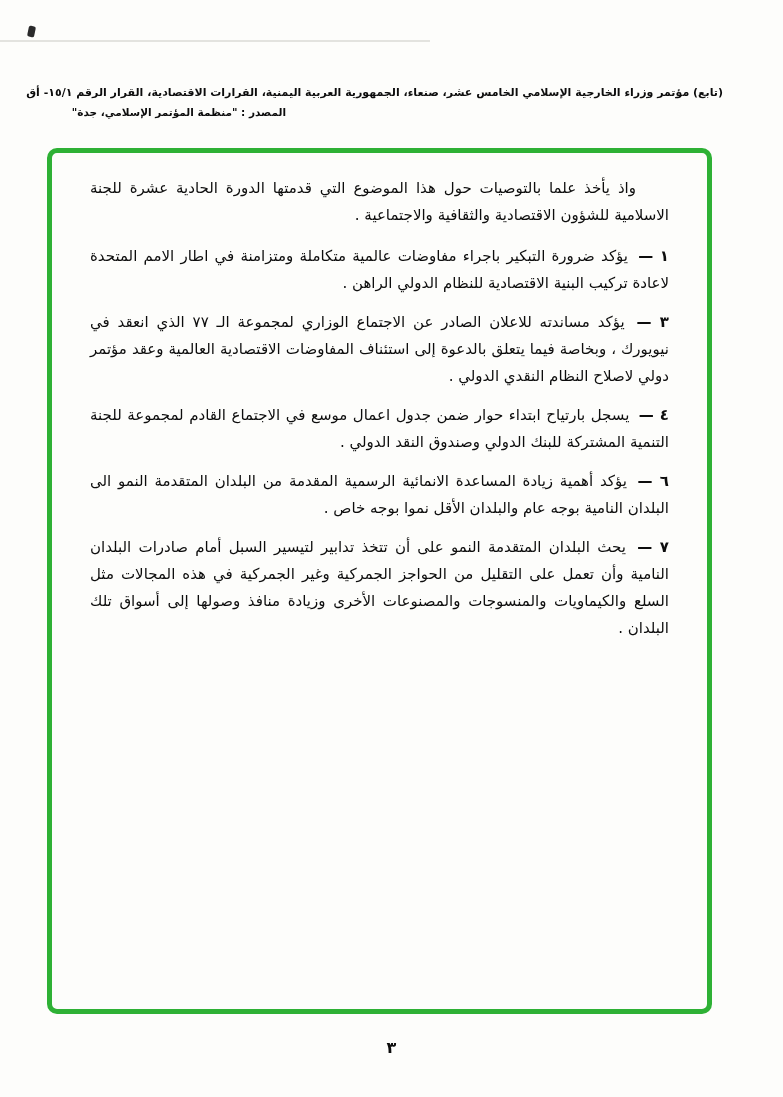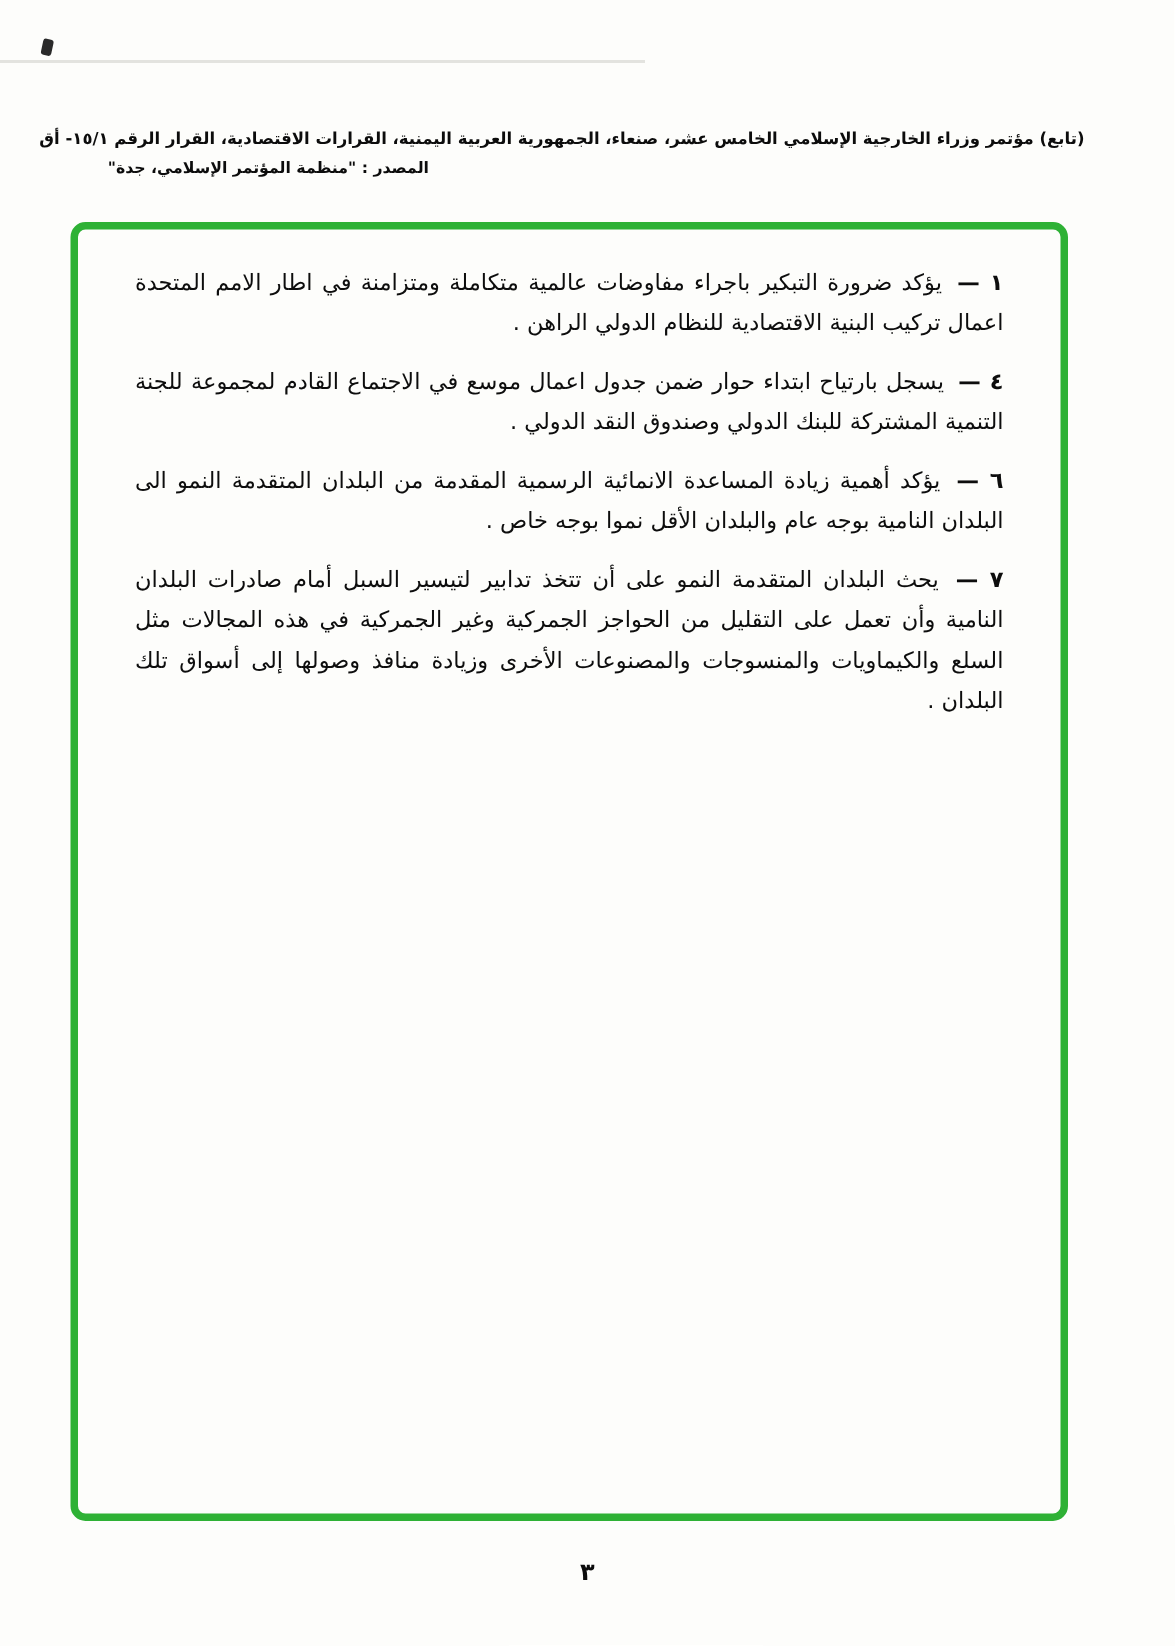--- a/index.html
+++ b/index.html
@@ -106,24 +106,26 @@
 
   <div class="scan-line"></div>
   <div class="scan-mark"></div>
 
   <div class="header">
     <div class="header-line1">(تابع) مؤتمر وزراء الخارجية الإسلامي الخامس عشر، صنعاء، الجمهورية العربية اليمنية، القرارات الاقتصادية، القرار الرقم ١٥/١- أق</div>
     <div class="header-line2">المصدر :  "منظمة المؤتمر الإسلامي، جدة"</div>
   </div>
 
   <div class="content-box">
+    <p class="intro">واذ يأخذ علما بالتوصيات حول هذا الموضوع التي قدمتها الدورة الحادية عشرة للجنة الاسلامية للشؤون الاقتصادية والثقافية والاجتماعية .</p>
 
-    <p class="item"><span class="num">١ —</span> <span>يؤكد ضرورة التبكير باجراء مفاوضات عالمية متكاملة ومتزامنة في اطار الامم المتحدة اعمال تركيب البنية الاقتصادية للنظام الدولي الراهن .</span></p>
+    <p class="item"><span class="num">١ —</span> <span>يؤكد ضرورة التبكير باجراء مفاوضات عالمية متكاملة ومتزامنة في اطار الامم المتحدة لاعادة تركيب البنية الاقتصادية للنظام الدولي الراهن .</span></p>
 
 
+    <p class="item"><span class="num">٣ —</span> <span>يؤكد مساندته للاعلان الصادر عن الاجتماع الوزاري لمجموعة الـ ٧٧ الذي انعقد في نيويورك ، وبخاصة فيما يتعلق بالدعوة إلى استئناف المفاوضات الاقتصادية العالمية وعقد مؤتمر دولي لاصلاح النظام النقدي الدولي .</span></p>
 
     <p class="item"><span class="num">٤ —</span> <span>يسجل بارتياح ابتداء حوار ضمن جدول اعمال موسع في الاجتماع القادم لمجموعة للجنة التنمية المشتركة للبنك الدولي وصندوق النقد الدولي .</span></p>
 
 
     <p class="item"><span class="num">٦ —</span> <span>يؤكد أهمية زيادة المساعدة الانمائية الرسمية المقدمة من البلدان المتقدمة النمو الى البلدان النامية بوجه عام والبلدان الأقل نموا بوجه خاص .</span></p>
 
     <p class="item"><span class="num">٧ —</span> <span>يحث البلدان المتقدمة النمو على أن تتخذ تدابير لتيسير السبل أمام صادرات البلدان النامية وأن تعمل على التقليل من الحواجز الجمركية وغير الجمركية في هذه المجالات مثل السلع والكيماويات والمنسوجات والمصنوعات الأخرى وزيادة منافذ وصولها إلى أسواق تلك البلدان .</span></p>
 
 
 

